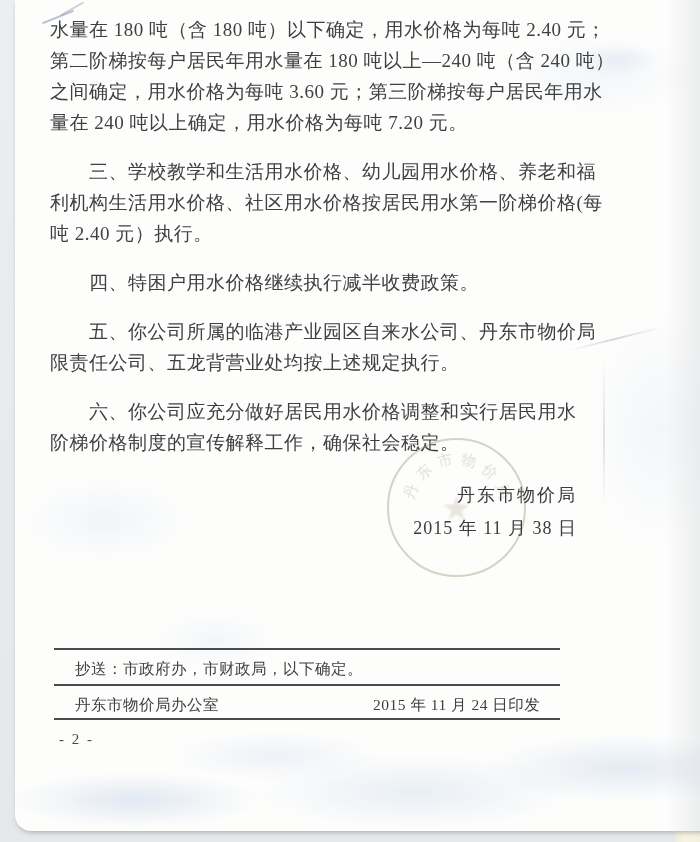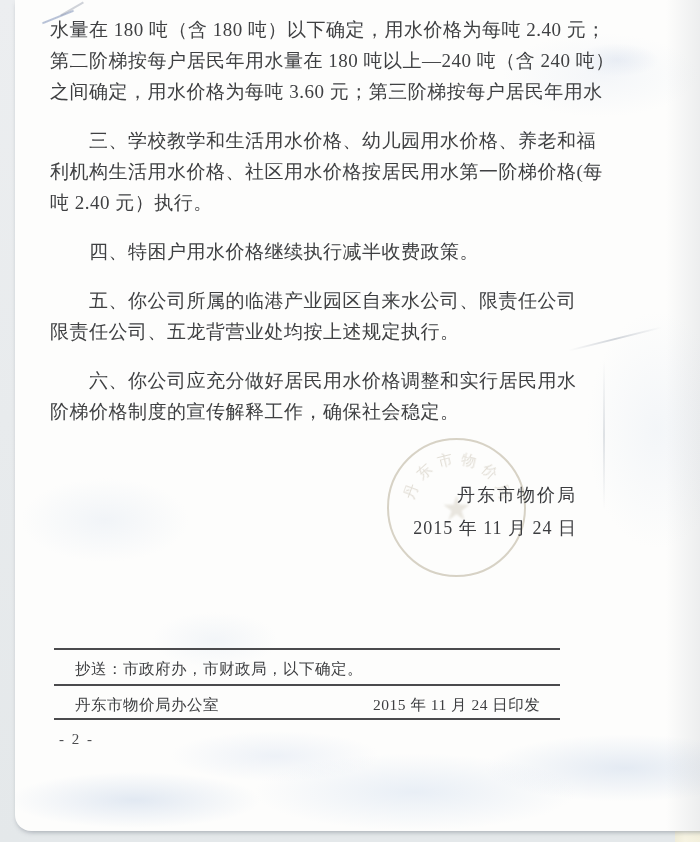--- a/index.html
+++ b/index.html
@@ -105,31 +105,32 @@
     <div class="pen-mark-1"></div>
     <div class="pen-mark-2"></div>
     <div class="crease-1"></div>
     <div class="crease-2"></div>
 
     <div class="body-text">
         <div class="para">
           <div class="bline">水量在 180 吨（含 180 吨）以下确定，用水价格为每吨 2.40 元；</div>
           <div class="bline">第二阶梯按每户居民年用水量在 180 吨以上—240 吨（含 240 吨）</div>
           <div class="bline">之间确定，用水价格为每吨 3.60 元；第三阶梯按每户居民年用水</div>
+          <div class="bline">量在 240 吨以上确定，用水价格为每吨 7.20 元。</div>
         </div>
         <div class="para">
           <div class="bline">　　三、学校教学和生活用水价格、幼儿园用水价格、养老和福</div>
           <div class="bline">利机构生活用水价格、社区用水价格按居民用水第一阶梯价格(每</div>
           <div class="bline">吨 2.40 元）执行。</div>
         </div>
         <div class="para">
           <div class="bline">　　四、特困户用水价格继续执行减半收费政策。</div>
         </div>
         <div class="para">
-          <div class="bline">　　五、你公司所属的临港产业园区自来水公司、限责任公司</div>
+          <div class="bline">　　五、你公司所属的临港产业园区自来水公司、丹东市物价局</div>
           <div class="bline">限责任公司、五龙背营业处均按上述规定执行。</div>
         </div>
         <div class="para">
           <div class="bline">　　六、你公司应充分做好居民用水价格调整和实行居民用水</div>
           <div class="bline">阶梯价格制度的宣传解释工作，确保社会稳定。</div>
         </div>
       </div>
 
     <div class="seal">
       <span class="seal-star">★</span>
@@ -138,21 +139,21 @@
           <span style="transform: rotate(-42deg) translateY(-49px);">东</span>
           <span style="transform: rotate(-14deg) translateY(-49px);">市</span>
           <span style="transform: rotate(14deg) translateY(-49px);">物</span>
           <span style="transform: rotate(42deg) translateY(-49px);">价</span>
           <span style="transform: rotate(70deg) translateY(-49px);">局</span>
         </div>
     </div>
 
     <div class="signature">
       <div class="sig-name">丹东市物价局</div>
-      <div class="sig-date">2015 年 11 月 24 日</div>
+      <div class="sig-date">2015 年 11 月 38 日</div>
     </div>
 
     <div class="rule rule-top"></div>
     <div class="cc-line">抄送：市政府办，市财政局，以下确定。</div>
     <div class="rule rule-mid"></div>
     <div class="office-name">丹东市物价局办公室</div>
     <div class="print-date">2015 年 11 月 24 日印发</div>
     <div class="rule rule-bot"></div>
     <div class="page-number">- 2 -</div>
   </div>

